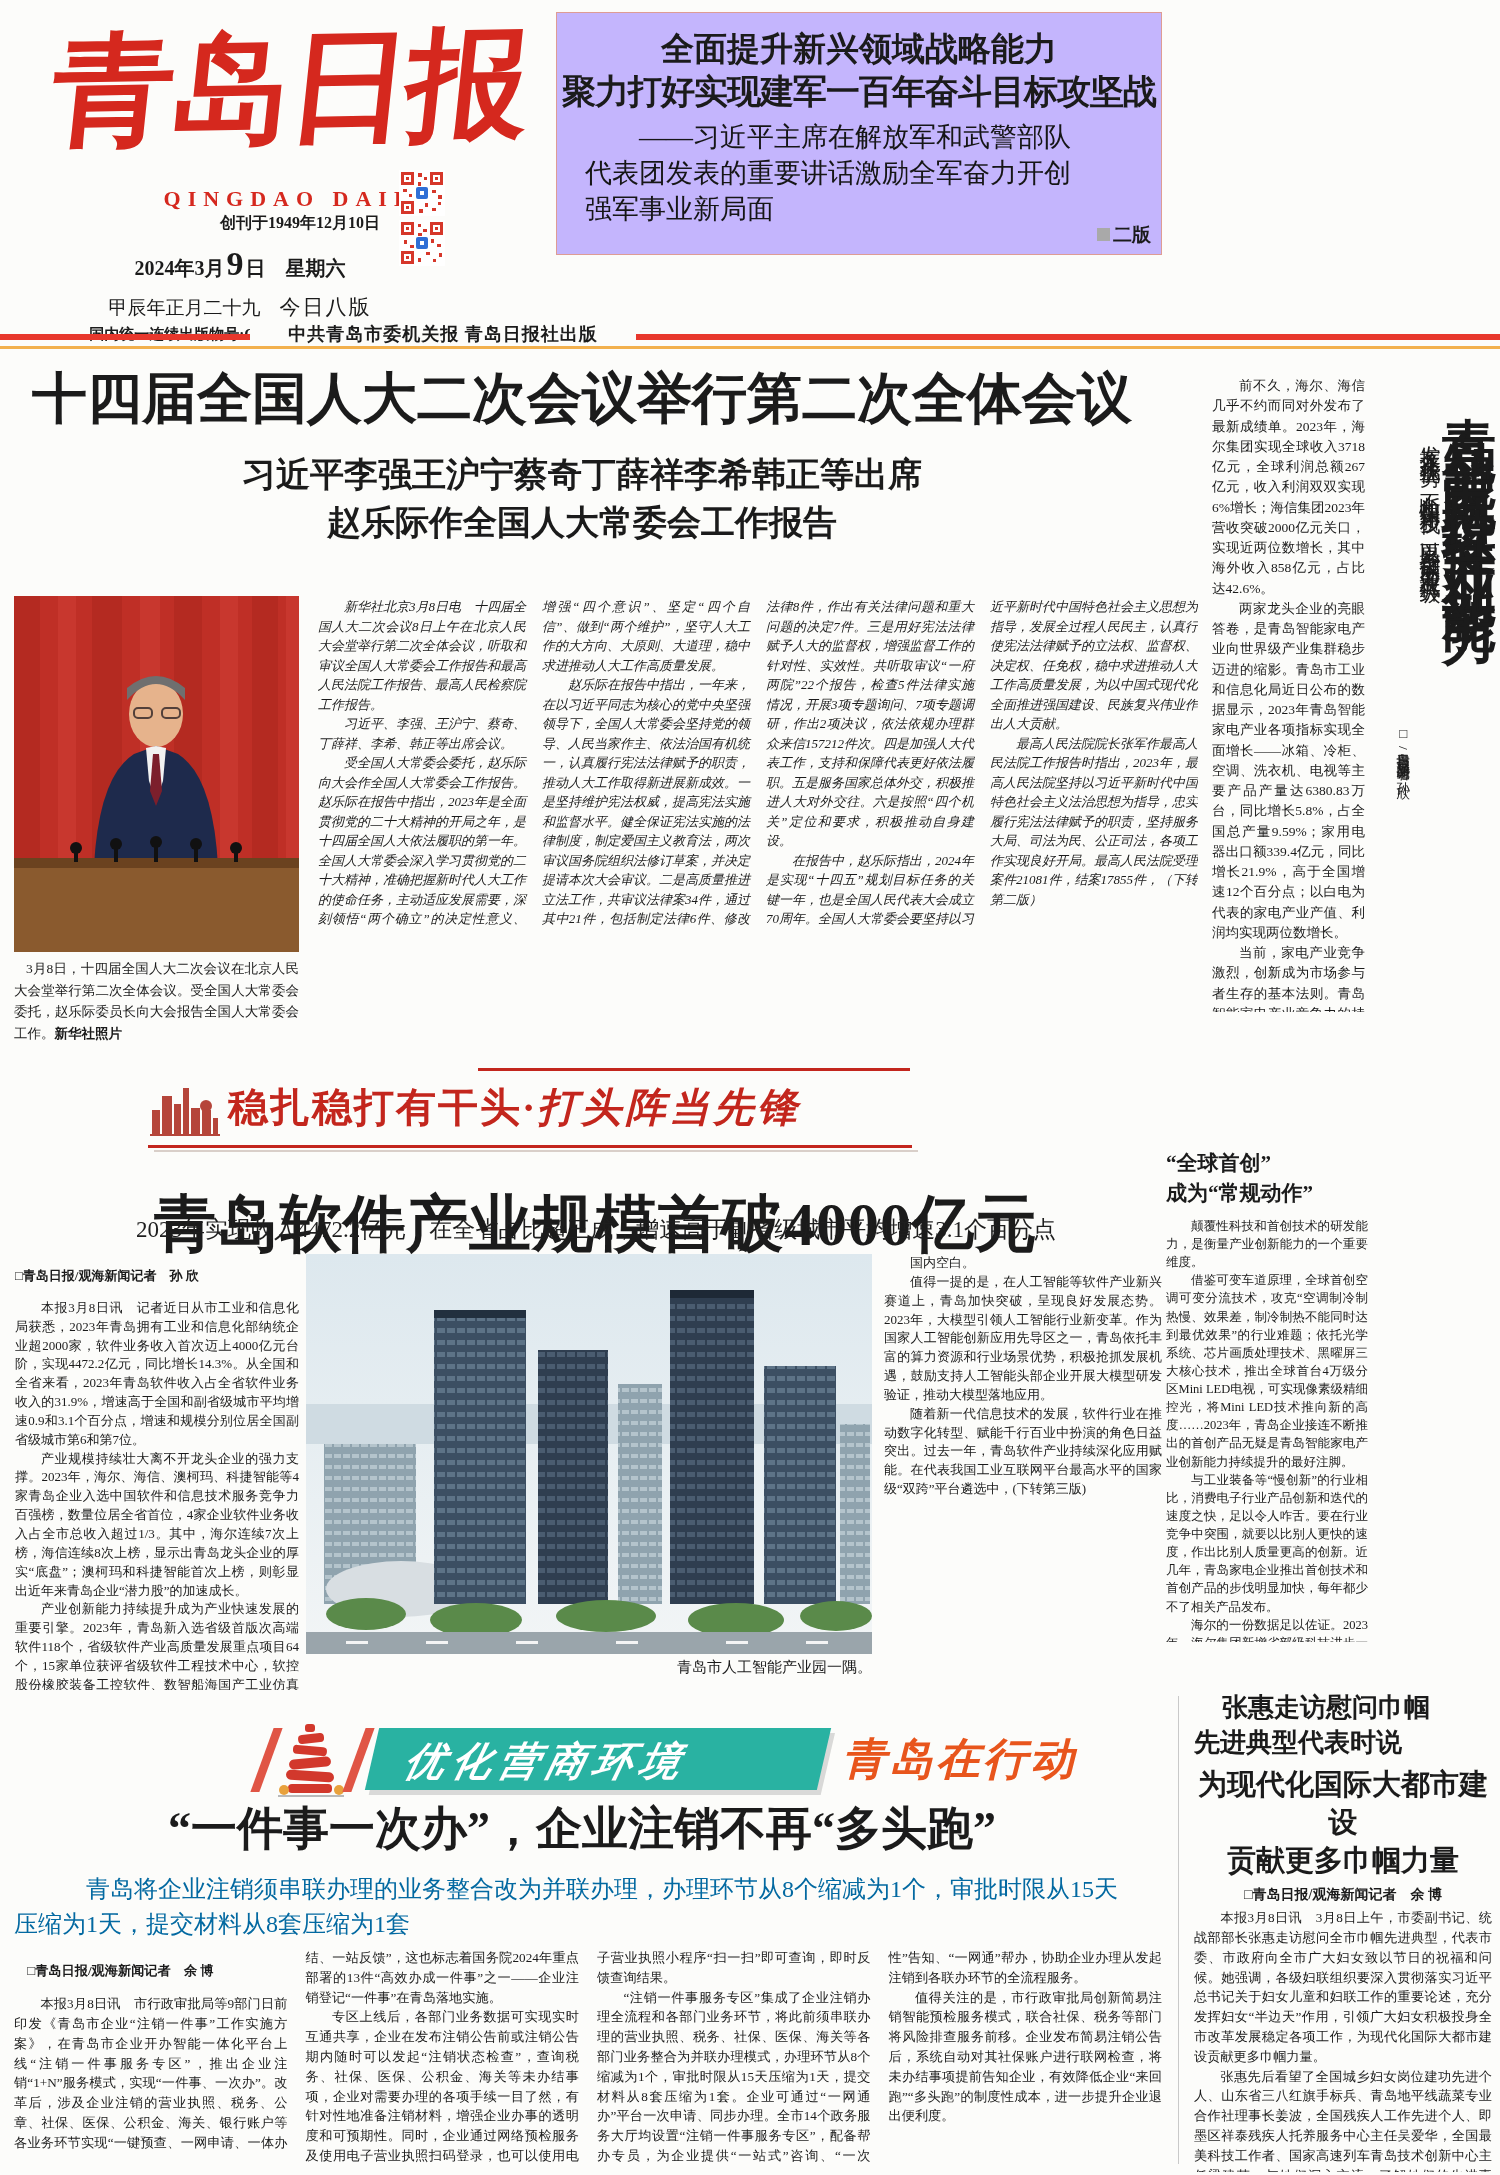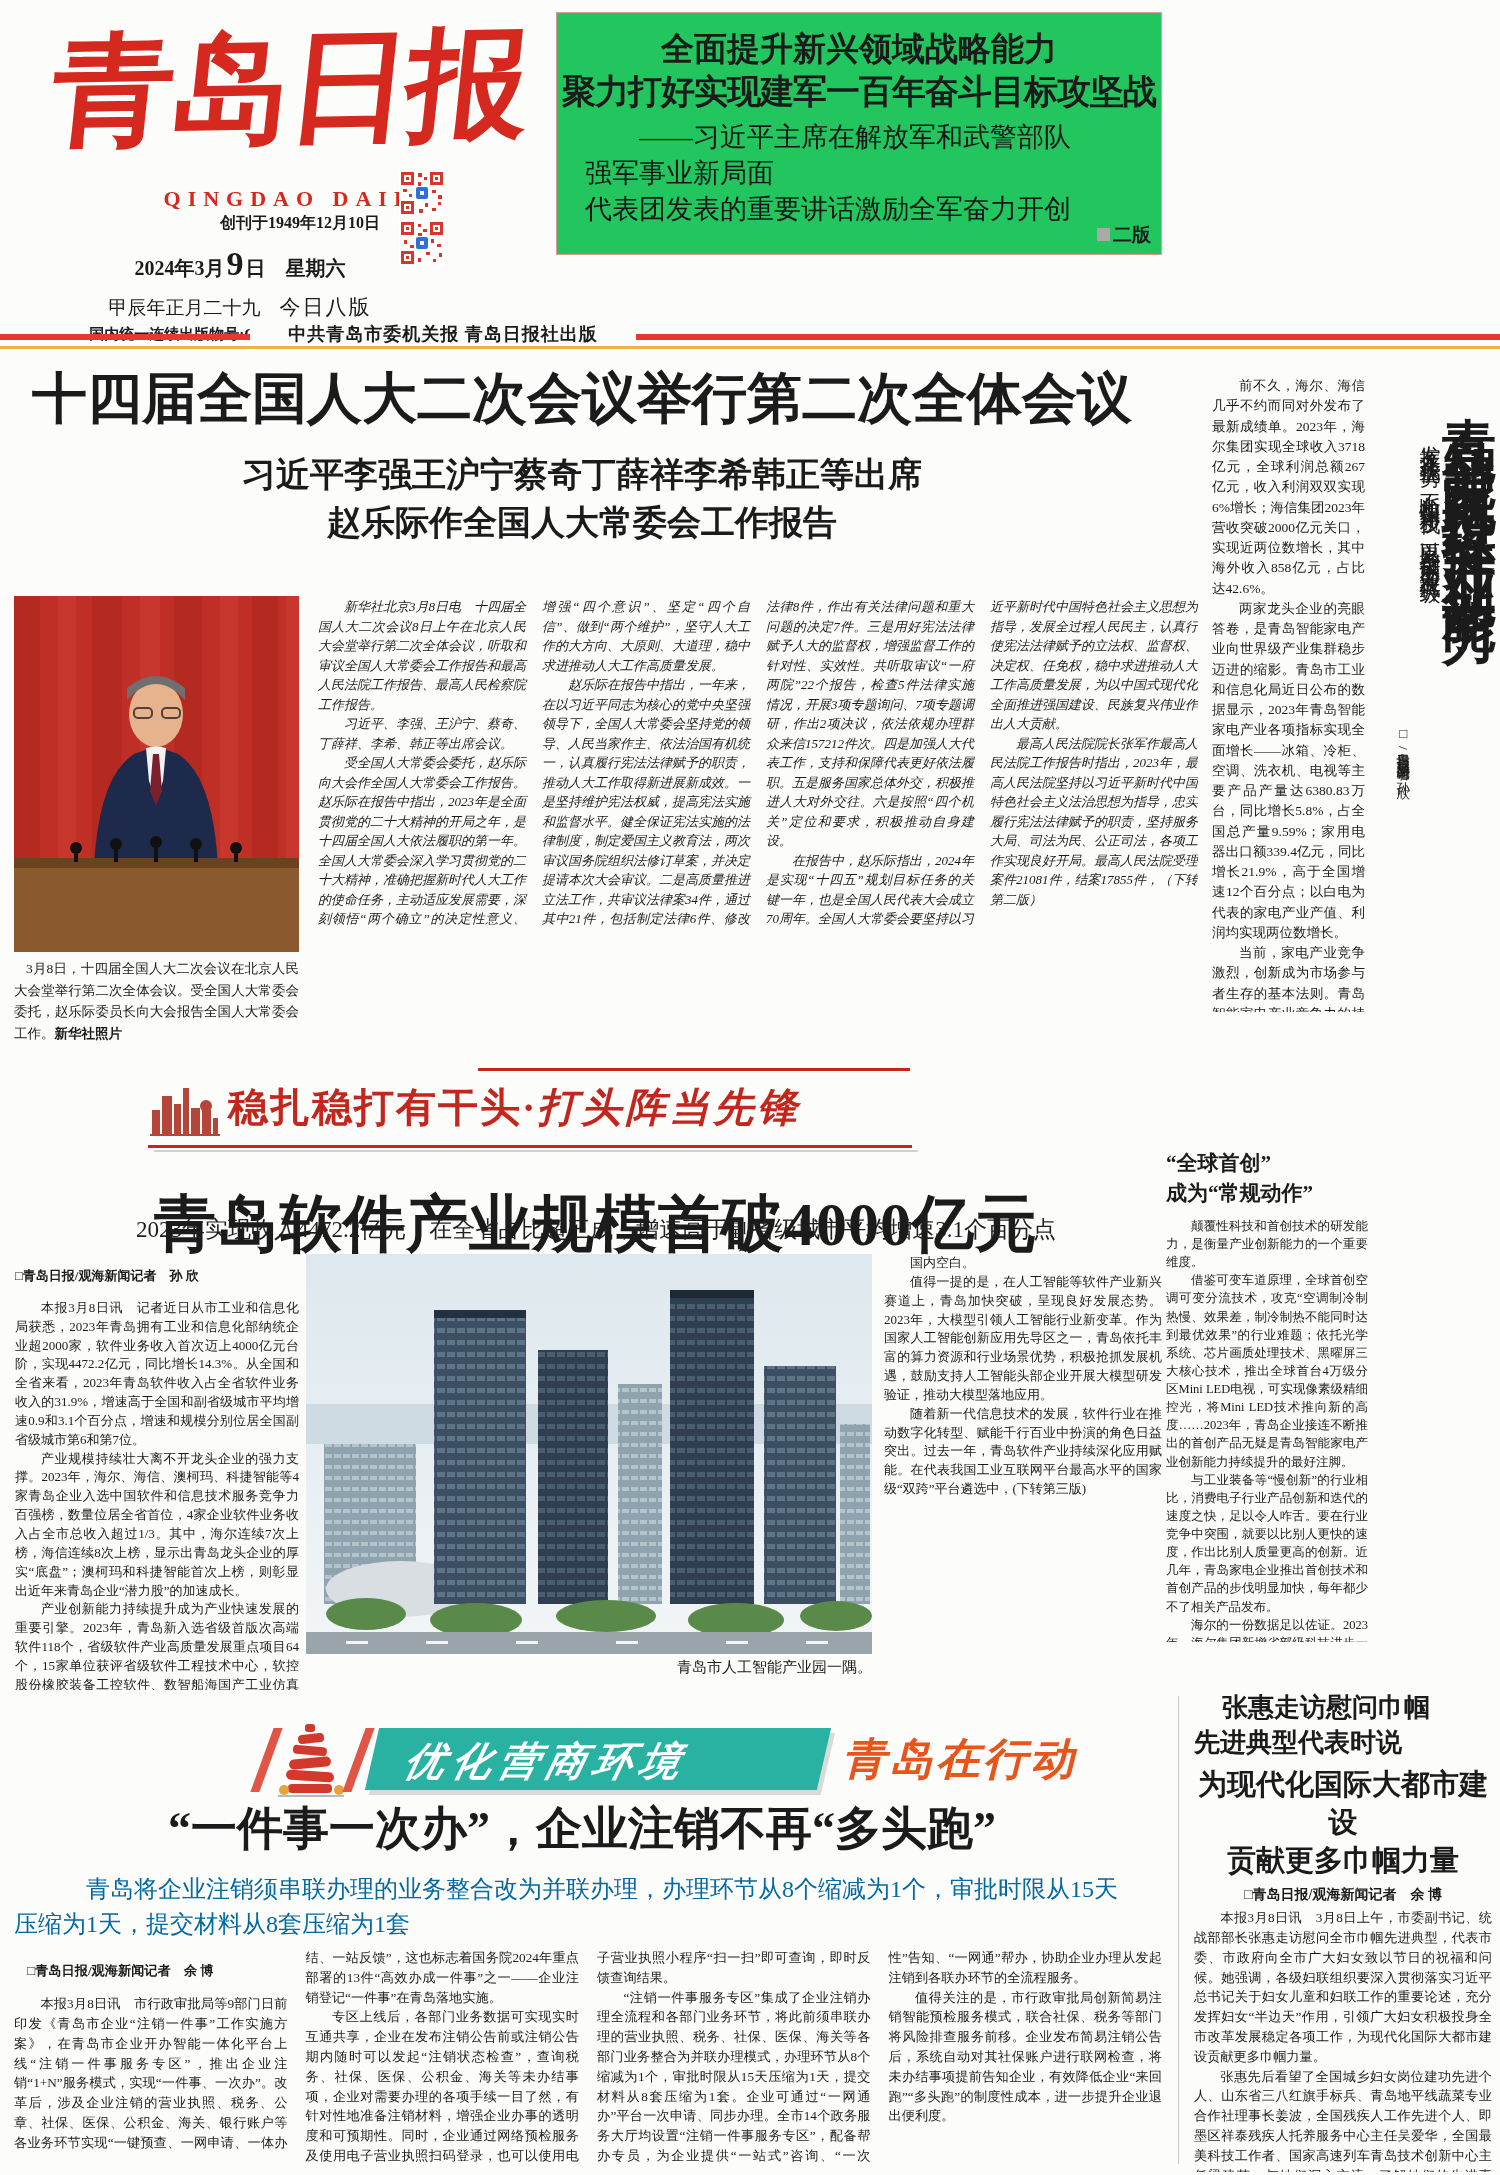--- a/index.html
+++ b/index.html
@@ -20,21 +20,21 @@
   .dateline .l2 .pages{font-size:21px;letter-spacing:2px;}
   .dateline .l3{font-size:15px;font-weight:700;white-space:nowrap;}
   .org-chip{position:absolute;left:250px;top:322px;width:386px;text-align:center;
     font-size:18px;font-weight:900;background:#fcfcfa;z-index:3;letter-spacing:1px;}
   .rule-red{position:absolute;left:0;top:334px;width:1500px;height:6px;background:#e8372c;z-index:2;}
   .rule-gold{position:absolute;left:0;top:346px;width:1500px;height:3px;background:#f2b04d;z-index:2;}
   .qr-stack{position:absolute;left:399px;top:170px;width:46px;z-index:2;}
   .qr-stack svg{display:block;margin-bottom:4px;}
   
   .top-box{position:absolute;left:556px;top:12px;width:606px;height:243px;
-    border:1px solid #de9c94;background:#22c55e;box-sizing:border-box;padding-top:16px;}
+    border:1px solid #de9c94;background:#c4b5fd;box-sizing:border-box;padding-top:16px;}
   .top-box .h1{font-size:33px;font-weight:900;text-align:center;line-height:1.25;}
   .top-box .h2{font-size:34px;font-weight:900;text-align:center;line-height:1.3;letter-spacing:-1px;}
   .top-box .sub{width:548px;margin:6px auto 0;font-size:27px;line-height:1.32;color:#161616;}
   .top-box .sub .ind{text-indent:54px;display:block;}
   .top-box .pageref{position:absolute;right:10px;bottom:6px;font-size:19px;font-weight:700;}
   .top-box .pageref .sq{display:inline-block;width:13px;height:13px;background:#a9a9a9;margin-right:3px;}
   
   .lead-head{position:absolute;left:0;top:366px;width:1164px;text-align:center;
     font-size:55px;font-weight:900;letter-spacing:0px;line-height:1.2;}
   .lead-sub1{position:absolute;left:0;top:452px;width:1164px;text-align:center;font-size:34px;font-weight:900;}
@@ -194,22 +194,22 @@
 
   <div class="org-chip">中共青岛市委机关报 青岛日报社出版</div>
   <div class="rule-red"></div>
   <div class="rule-gold"></div>
 
   <div class="top-box">
     <div class="h1">全面提升新兴领域战略能力</div>
     <div class="h2">聚力打好实现建军一百年奋斗目标攻坚战</div>
     <div class="sub">
       <span class="ind">——习近平主席在解放军和武警部队</span>
+      <span>代表团发表的重要讲话激励全军奋力开创</span>
       <span style="display:block">强军事业新局面</span>
-      <span>代表团发表的重要讲话激励全军奋力开创</span>
     </div>
     <div class="pageref"><span class="sq"></span><span>二版</span></div>
   </div>
 
   <div class="lead-head">十四届全国人大二次会议举行第二次全体会议</div>
   <div class="lead-sub1">习近平李强王沪宁蔡奇丁薛祥李希韩正等出席</div>
   <div class="lead-sub2">赵乐际作全国人大常委会工作报告</div>
 
   <div class="lead-photo">
     <svg width="285" height="356" viewBox="0 0 285 356">

